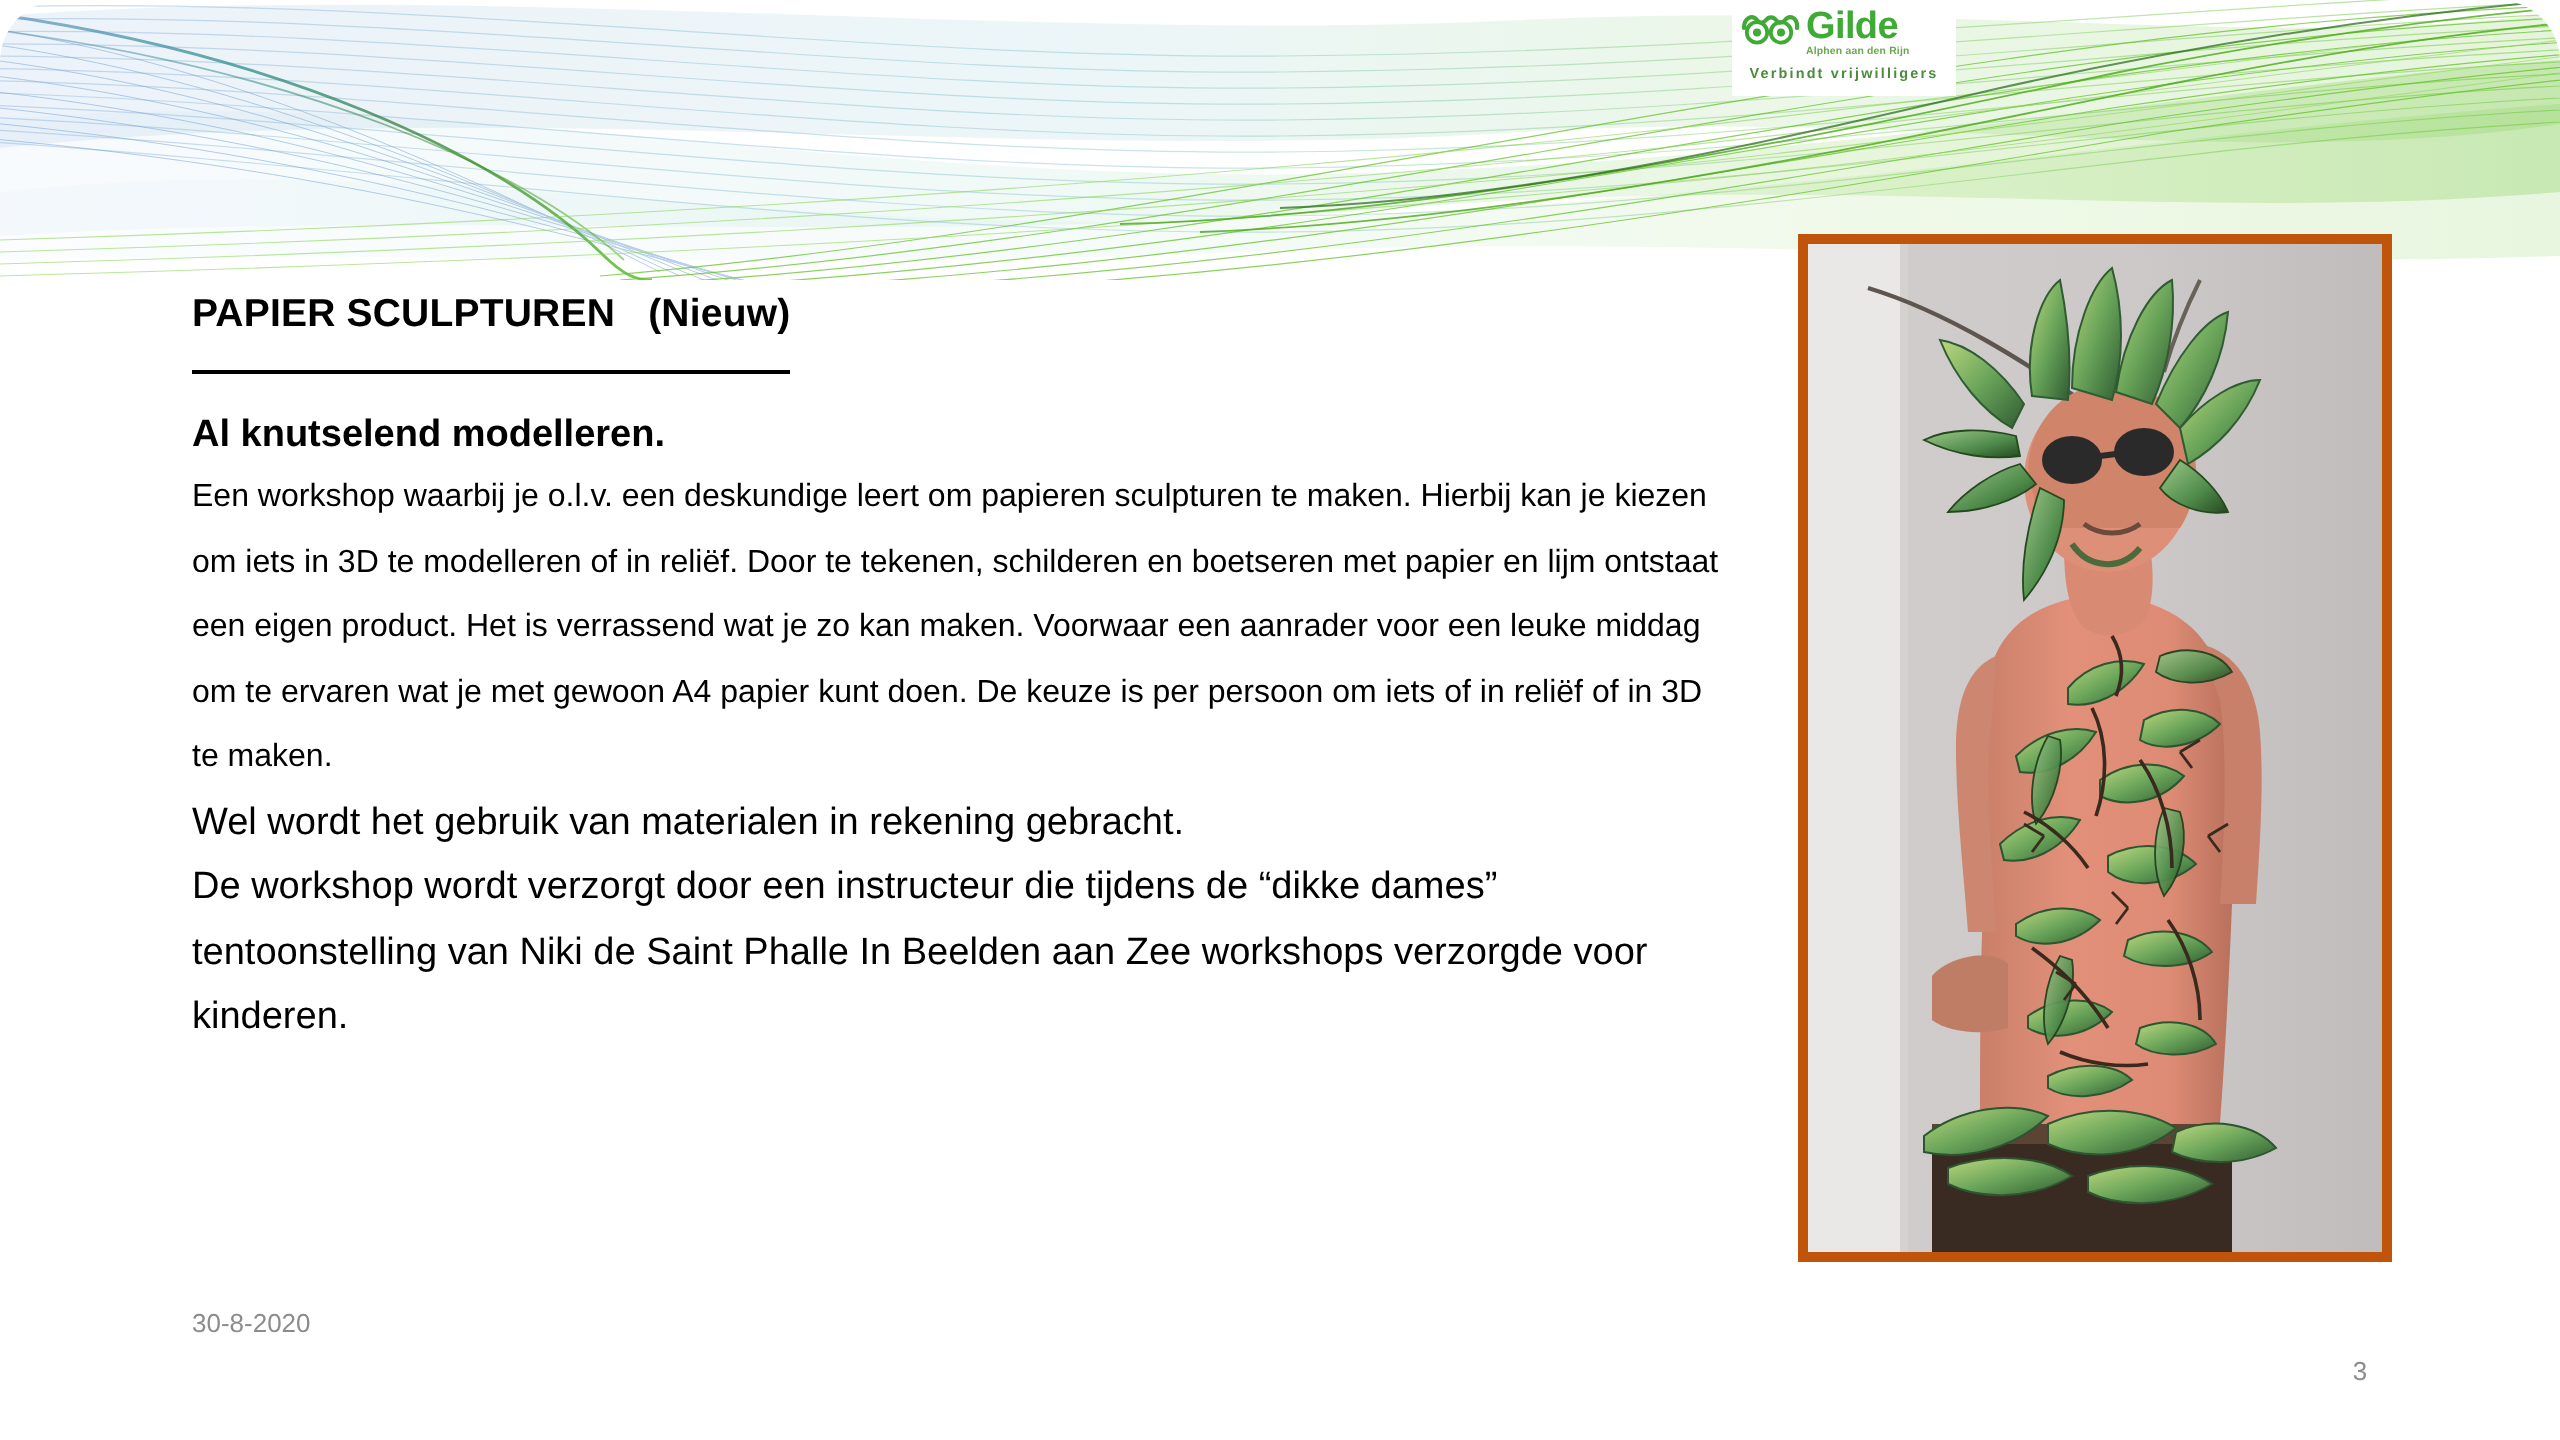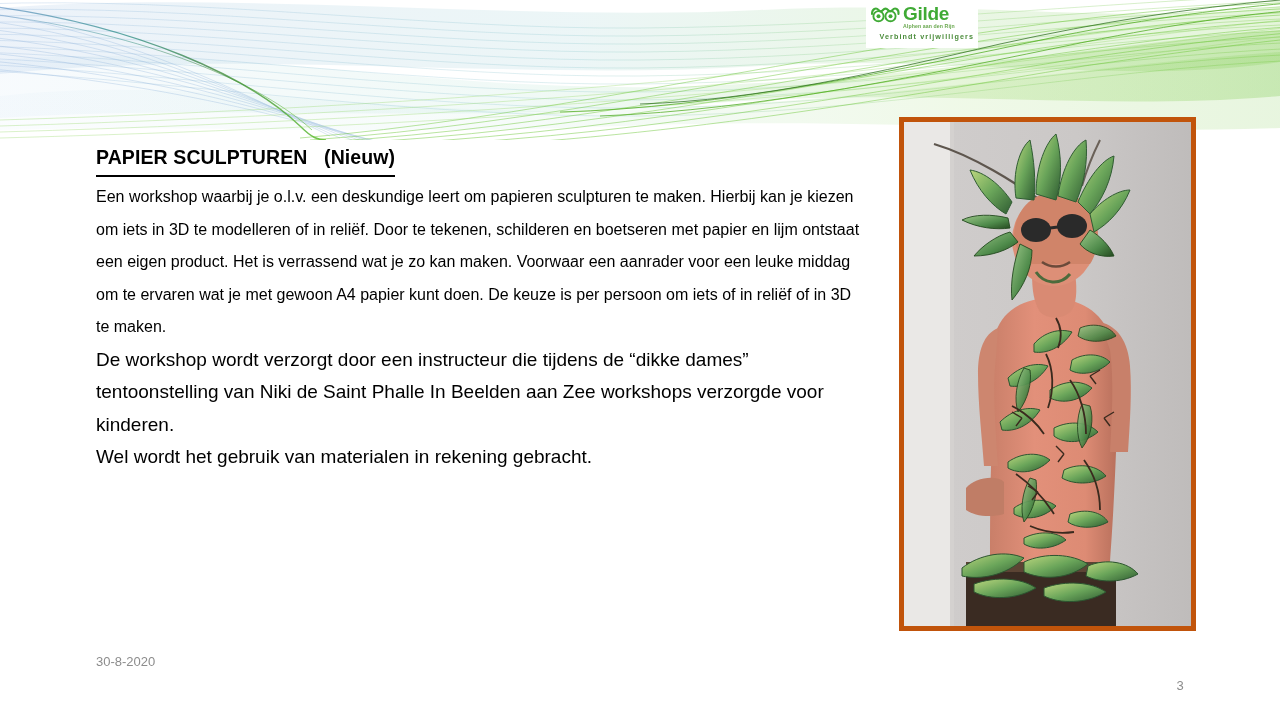--- a/index.html
+++ b/index.html
@@ -10,20 +10,21 @@
   }
   body {
     font-family: "Liberation Sans", sans-serif;
   }
   .slide {
     position: relative;
     width: 1280px;
     height: 720px;
     background: #ffffff;
     overflow: hidden;
+    border-radius: 31px;
   }
 
   
   .banner {
     position: absolute;
     left: 0;
     top: 0;
     width: 1280px;
     height: 140px;
     overflow: hidden;
@@ -72,38 +73,38 @@
     font-weight: bold;
     letter-spacing: 0.1px;
     margin-top: 1px;
   }
   .logo-tagline {
     margin-top: 3px;
     font-size: 7.2px;
     font-weight: bold;
     color: #4b8c3b;
     letter-spacing: 1.1px;
-    text-align: right;
+    text-align: center;
   }
 
   
   .content {
     position: absolute;
     left: 96px;
     top: 146px;
     width: 770px;
     color: #000000;
   }
   .title {
     font-size: 19.5px;
     font-weight: bold;
     letter-spacing: 0.1px;
     display: inline-block;
     border-bottom: 2px solid #000;
-    padding-bottom: 6px;
+    padding-bottom: 16px;
     white-space: pre;
   }
   .subtitle {
     font-size: 19.5px;
     font-weight: bold;
     margin-top: 6px;
     letter-spacing: 0.05px;
   }
   .lead {
     font-size: 19px;
@@ -259,23 +260,24 @@
       <span class="logo-wordmark">
         <span class="logo-name">Gilde</span>
         <span class="logo-sub">Alphen aan den Rijn</span>
       </span>
     </div>
     <div class="logo-tagline">Verbindt vrijwilligers</div>
   </div>
 
   <div class="content">
     <div class="title">PAPIER SCULPTUREN   (Nieuw)</div>
+    <div class="lead">Al knutselend modelleren.</div>
     <div class="para">Een workshop waarbij je o.l.v. een deskundige leert om papieren sculpturen te maken. Hierbij kan je kiezen om iets in 3D te modelleren of in reliëf. Door te tekenen, schilderen en boetseren met papier en lijm ontstaat een eigen product. Het is verrassend wat je zo kan maken. Voorwaar een aanrader voor een leuke middag om te ervaren wat je met gewoon A4 papier kunt doen. De keuze is per persoon om iets of in reliëf of in 3D te maken.</div>
+    <div class="para-tight">Wel wordt het gebruik van materialen in rekening gebracht.</div>
     <div class="para-tight">De workshop wordt verzorgt door een instructeur die tijdens de “dikke dames” tentoonstelling van Niki de Saint Phalle In Beelden aan Zee workshops verzorgde voor kinderen.</div>
-    <div class="para-tight">Wel wordt het gebruik van materialen in rekening gebracht.</div>
   </div>
 
   <div class="photo-frame">
     <svg viewBox="0 0 287 504" preserveAspectRatio="none">
       <defs>
         <linearGradient id="wall" x1="0" y1="0" x2="1" y2="0">
           <stop offset="0%" stop-color="#e7e5e3"></stop>
           <stop offset="16%" stop-color="#e9e7e5"></stop>
           <stop offset="17%" stop-color="#cfcccb"></stop>
           <stop offset="60%" stop-color="#cbc8c7"></stop>

